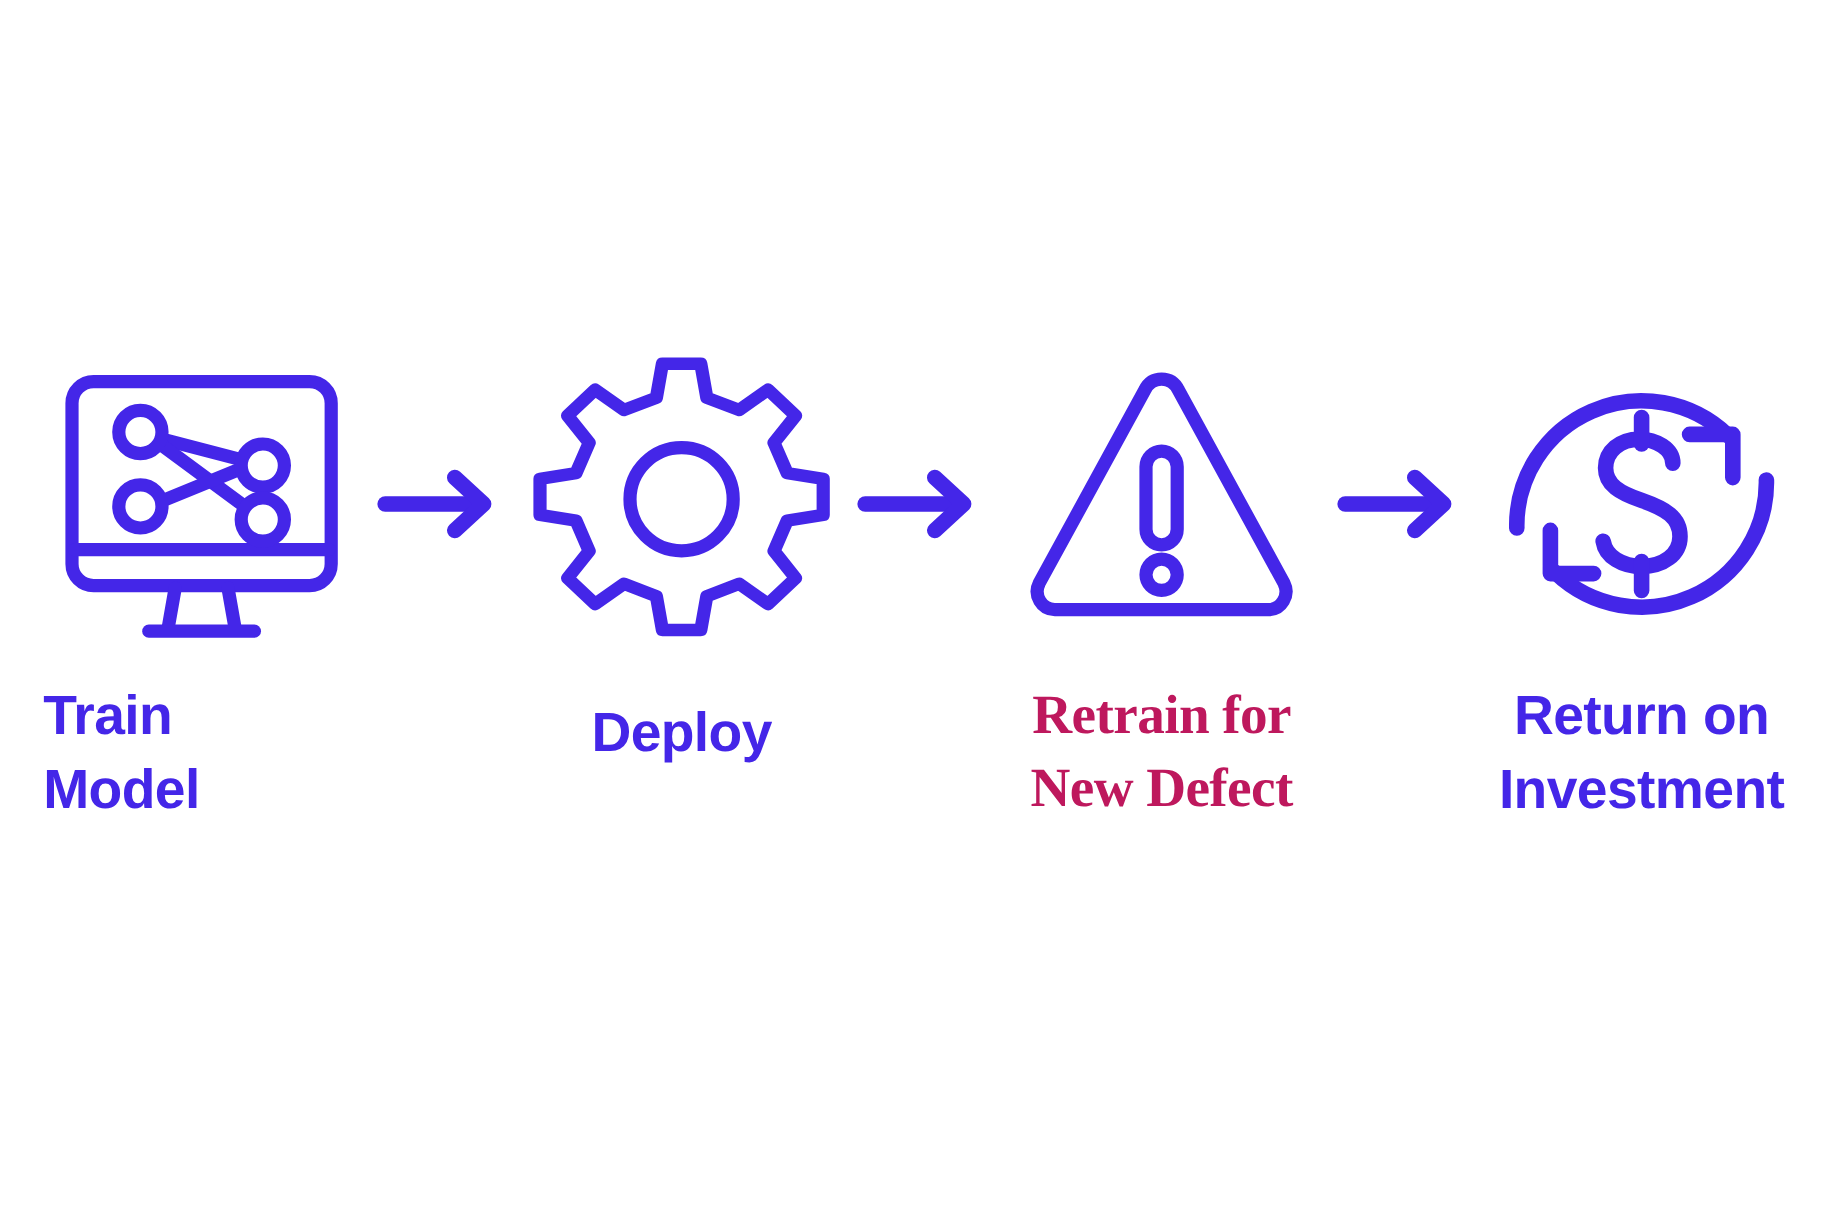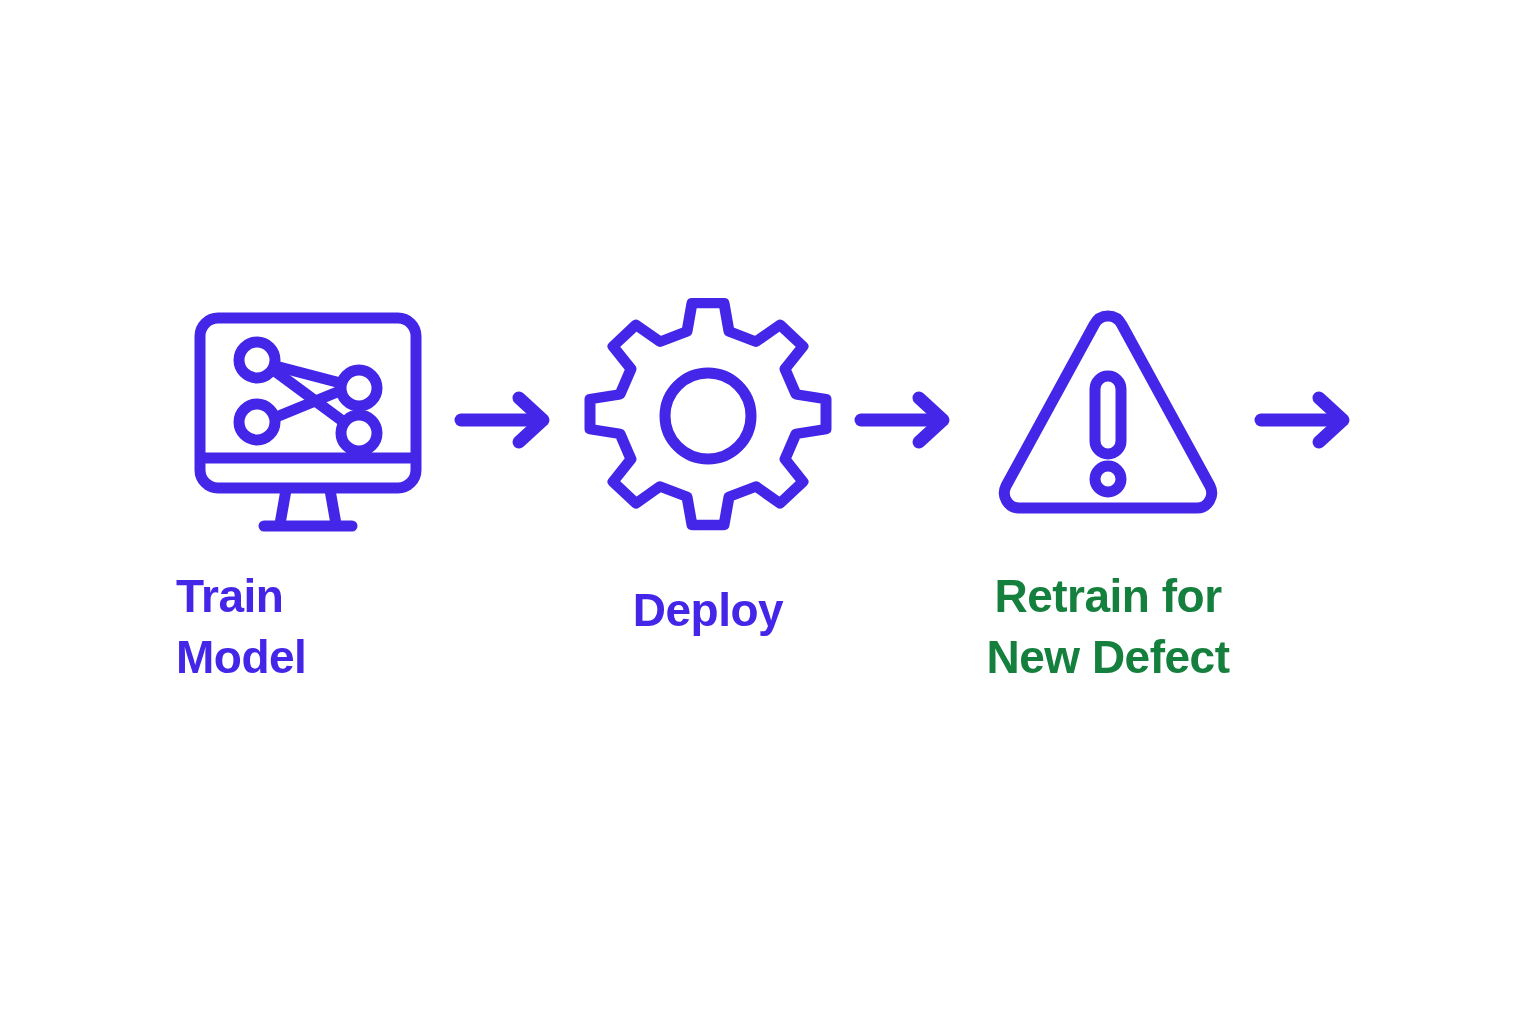--- a/index.html
+++ b/index.html
@@ -158,26 +158,55 @@
                    L31 208
                    C20 208 13 196 18 186
                    L106 25
                    C109 19 114 16 120 16 Z"></path>
 
           <rect x="107" y="76" width="26" height="78" rx="13" ry="13"></rect>
 
           <circle cx="120" cy="179" r="13"></circle>
         </svg>
       </div>
-      <div class="step-label" style="color: #15803d;">Retrain for
+      <div class="step-label" style="color: #be185d; font-family: Liberation Serif, serif;">Retrain for
 New Defect</div>
     </div>
 
     <div class="connector">
       <svg width="110" height="70" viewBox="0 0 110 70" fill="none" stroke="#4426E8" stroke-width="13" stroke-linecap="round" stroke-linejoin="round">
         <line x1="8" y1="35" x2="84" y2="35"></line>
         <polyline points="66,13 90,35 66,57"></polyline>
       </svg>
     </div>
 
+    <div class="step step-4">
+      <div class="step-icon">
+        <svg width="240" height="240" viewBox="0 0 240 240" fill="none" stroke="#4426E8" stroke-width="13" stroke-linecap="round" stroke-linejoin="round">
+
+          <path d="M16 140
+                   A 104 104 0 0 1 192 63"></path>
+
+          <polyline points="160,62 196,62 196,98"></polyline>
+
+          <path d="M224 100
+                   A 104 104 0 0 1 48 177"></path>
+
+          <polyline points="80,178 44,178 44,142"></polyline>
+
+          <path d="M146 86
+                   C146 74 132 66 118 66
+                   C102 66 90 76 90 90
+                   C90 104 102 111 120 117
+                   C140 124 152 131 152 147
+                   C152 162 138 172 120 172
+                   C104 172 90 164 88 151"></path>
+
+          <line x1="120" y1="48" x2="120" y2="70"></line>
+          <line x1="120" y1="168" x2="120" y2="192"></line>
+        </svg>
+      </div>
+      <div class="step-label" style="color: rgb(68, 38, 232);">Return on
+Investment</div>
+    </div>
 
   </div>
 </div>
 
 </body></html>

